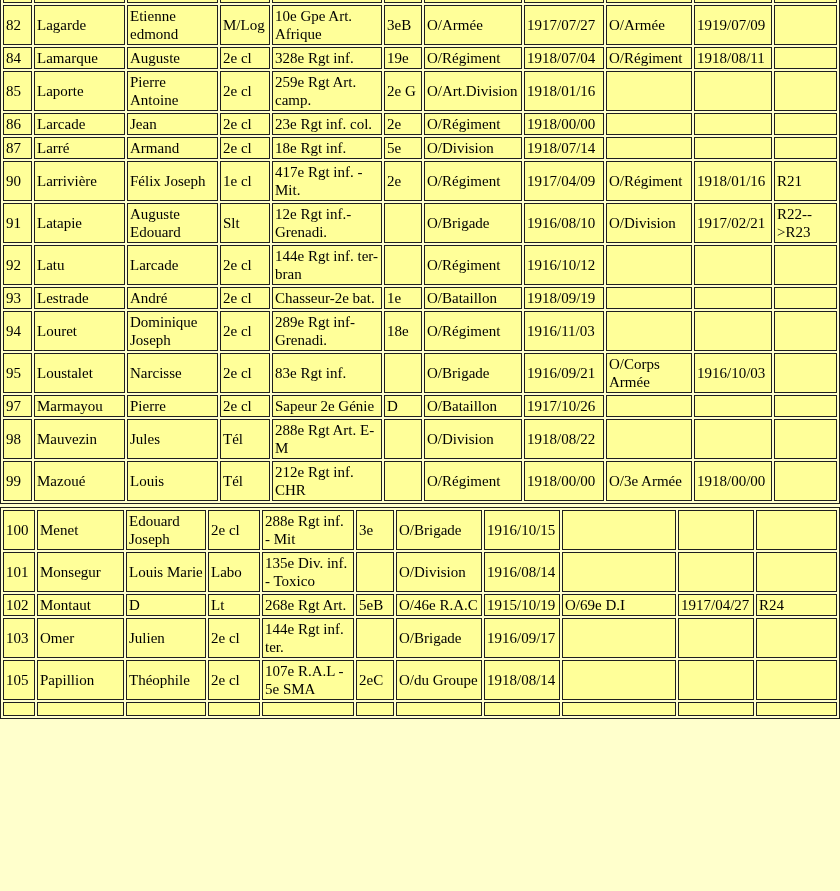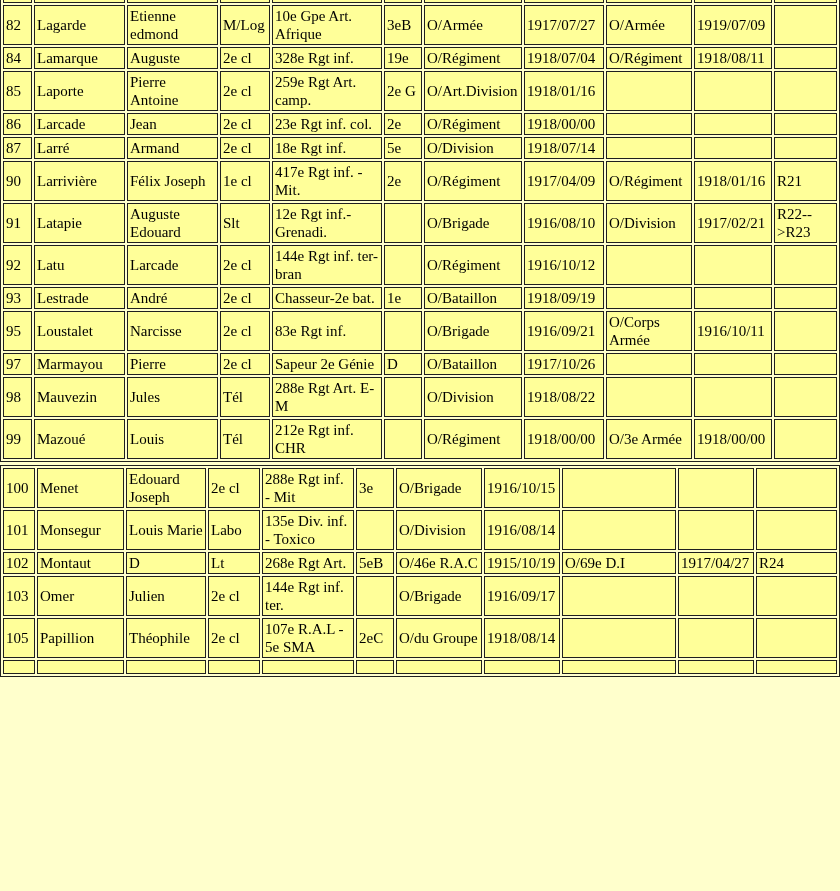--- a/index.html
+++ b/index.html
@@ -181,30 +181,43 @@
           <td>2e cl</td>
           <td>Chasseur-2e bat.</td>
           <td>1e</td>
           <td>O/Bataillon</td>
           <td>1918/09/19</td>
           <td></td>
           <td></td>
           <td></td>
         </tr>
         <tr>
+          <td>94</td>
+          <td>Louret</td>
+          <td>Dominique Joseph</td>
+          <td>2e cl</td>
+          <td>289e Rgt inf-Grenadi.</td>
+          <td>18e</td>
+          <td>O/Régiment</td>
+          <td>1916/11/03</td>
+          <td></td>
+          <td></td>
+          <td></td>
+        </tr>
+        <tr>
           <td>95</td>
           <td>Loustalet</td>
           <td>Narcisse</td>
           <td>2e cl</td>
           <td>83e Rgt inf.</td>
           <td></td>
           <td>O/Brigade</td>
           <td>1916/09/21</td>
           <td>O/Corps Armée</td>
-          <td>1916/10/11</td>
+          <td>1916/10/03</td>
           <td></td>
         </tr>
         <tr>
           <td>97</td>
           <td>Marmayou</td>
           <td>Pierre</td>
           <td>2e cl</td>
           <td>Sapeur 2e Génie</td>
           <td>D</td>
           <td>O/Bataillon</td>

